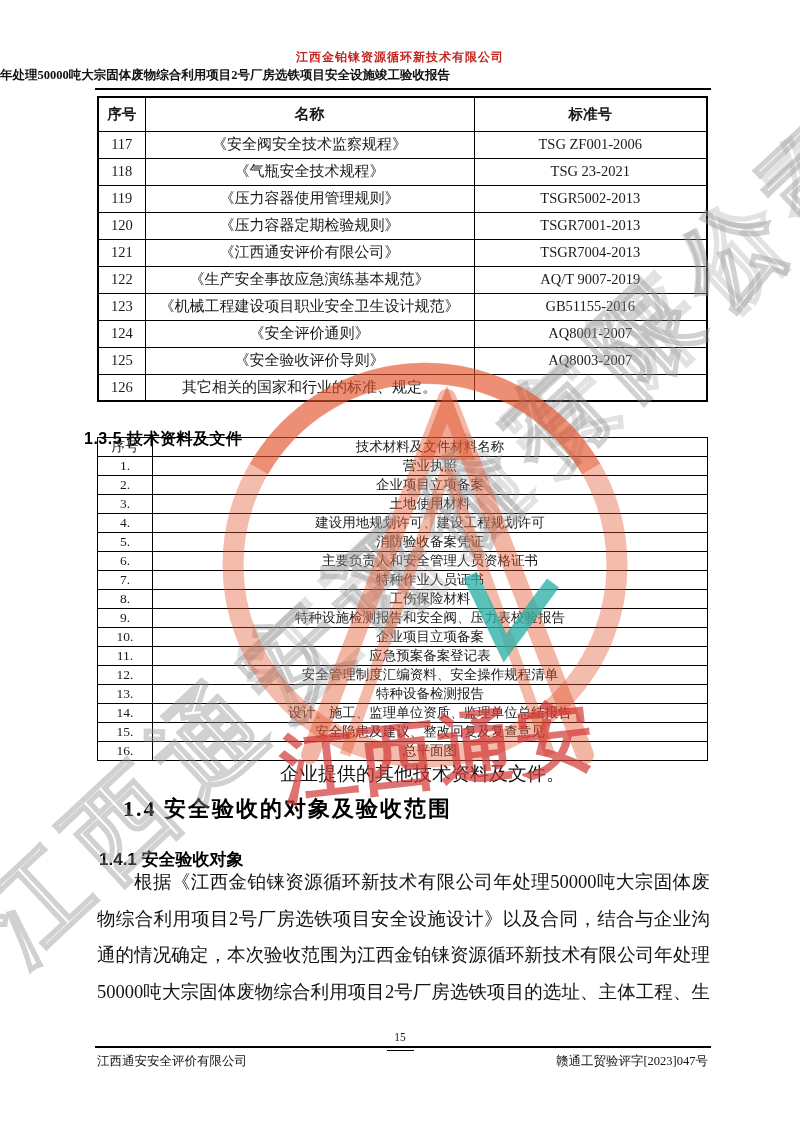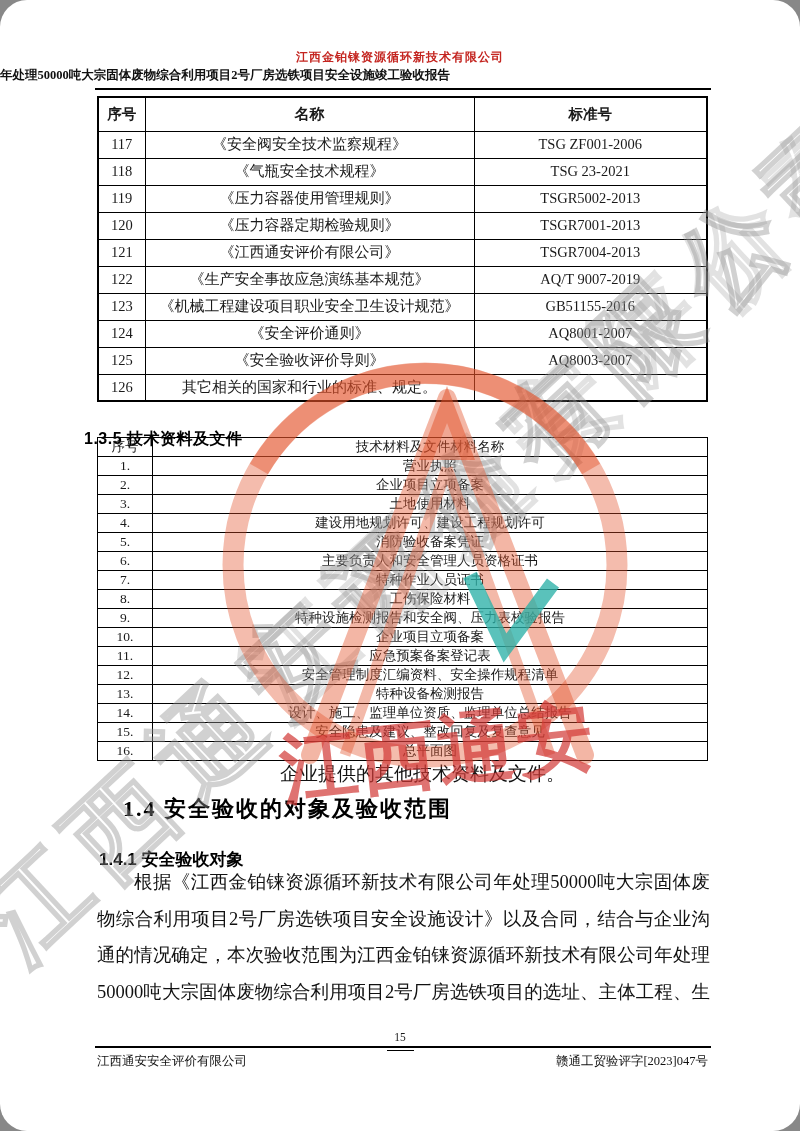--- a/index.html
+++ b/index.html
@@ -1,19 +1,19 @@
 <!DOCTYPE html>
 <html><head>
 <meta charset="utf-8">
 <style>
   * { margin:0; padding:0; box-sizing:border-box; }
   body { background:#888; font-family:"Liberation Serif", serif; }
   .page {
     position:relative; width:800px; height:1131px; margin:0 auto;
-    background:#ffffff; overflow:hidden; color:#1a1a1a;border-radius:27px;
+    background:#ffffff; overflow:hidden; color:#1a1a1a;
   }
   
   .hdr-company {
     position:absolute; top:49px; left:0; width:100%; text-align:center;
     font-size:12px; font-weight:bold; color:#c42520; letter-spacing:1px;
   }
   .hdr-subtitle {
     position:absolute; top:67px; left:0; width:100%; text-align:left;
     font-size:12.5px; font-weight:bold; color:#111;
   }

